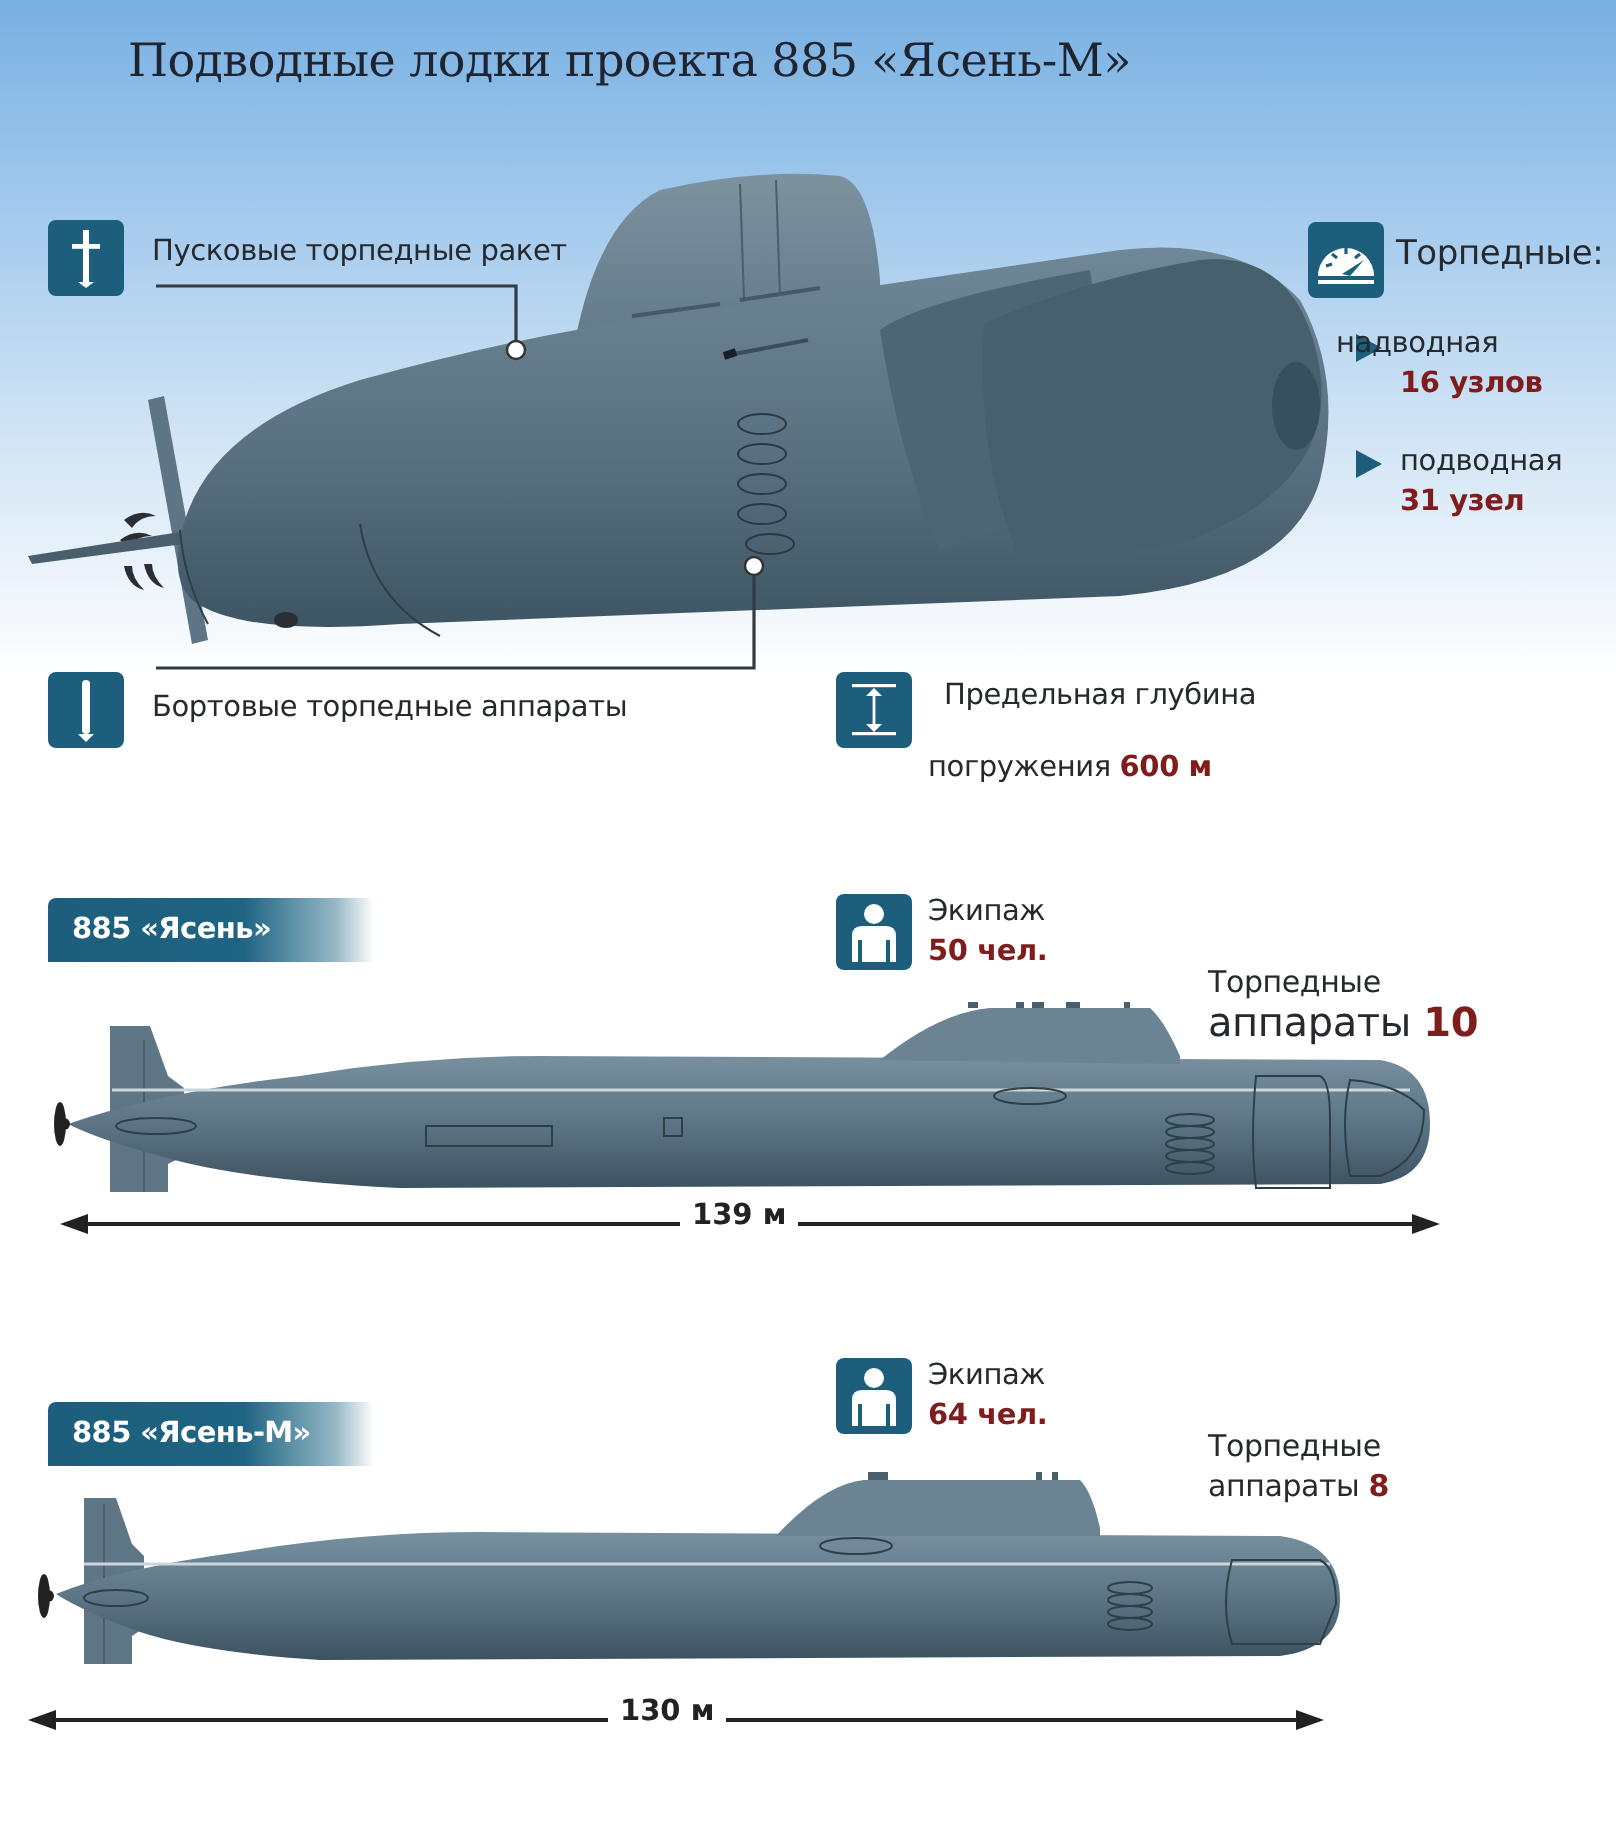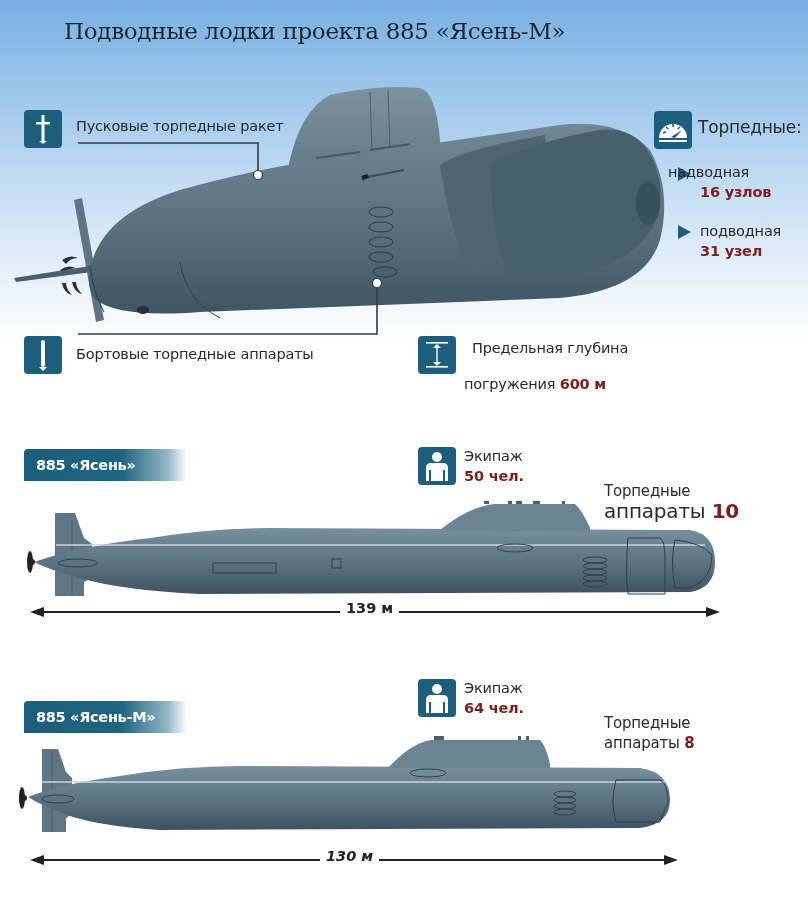--- a/index.html
+++ b/index.html
@@ -256,20 +256,20 @@
   <ellipse cx="428" cy="41" rx="18" ry="4" fill="none" stroke="#2f3f48" stroke-width="1"></ellipse>
   <g fill="none" stroke="#2f3f48" stroke-width="1">
     <ellipse cx="565" cy="62" rx="11" ry="3"></ellipse>
       <ellipse cx="565" cy="68" rx="11" ry="3"></ellipse>
       <ellipse cx="565" cy="74" rx="11" ry="3"></ellipse>
       <ellipse cx="565" cy="80" rx="11" ry="3"></ellipse>
   </g>
   <path d="M616,48 L660,48 Q668,52 668,70 L660,90 L616,90 Q610,70 616,48 Z" fill="none" stroke="#2f3f48" stroke-width="1"></path>
 </svg>
 
-<div class="dim" style="left:30px;top:852px;width:648px;font-style:italic;">
+<div class="dim" style="left:14px;top:852px;width:648px;">
   <div class="line" style="left:6px;width:638px;"></div>
   <svg width="648" height="16" style="left:0;top:0;">
       <path d="M0,8 L14,3 L14,13 Z" fill="#222"></path>
       <path d="M648,8 L634,3 L634,13 Z" fill="#222"></path>
     </svg>
   <div class="txt" style="left:290px;">130 м</div>
 </div>
 
 </body></html>

